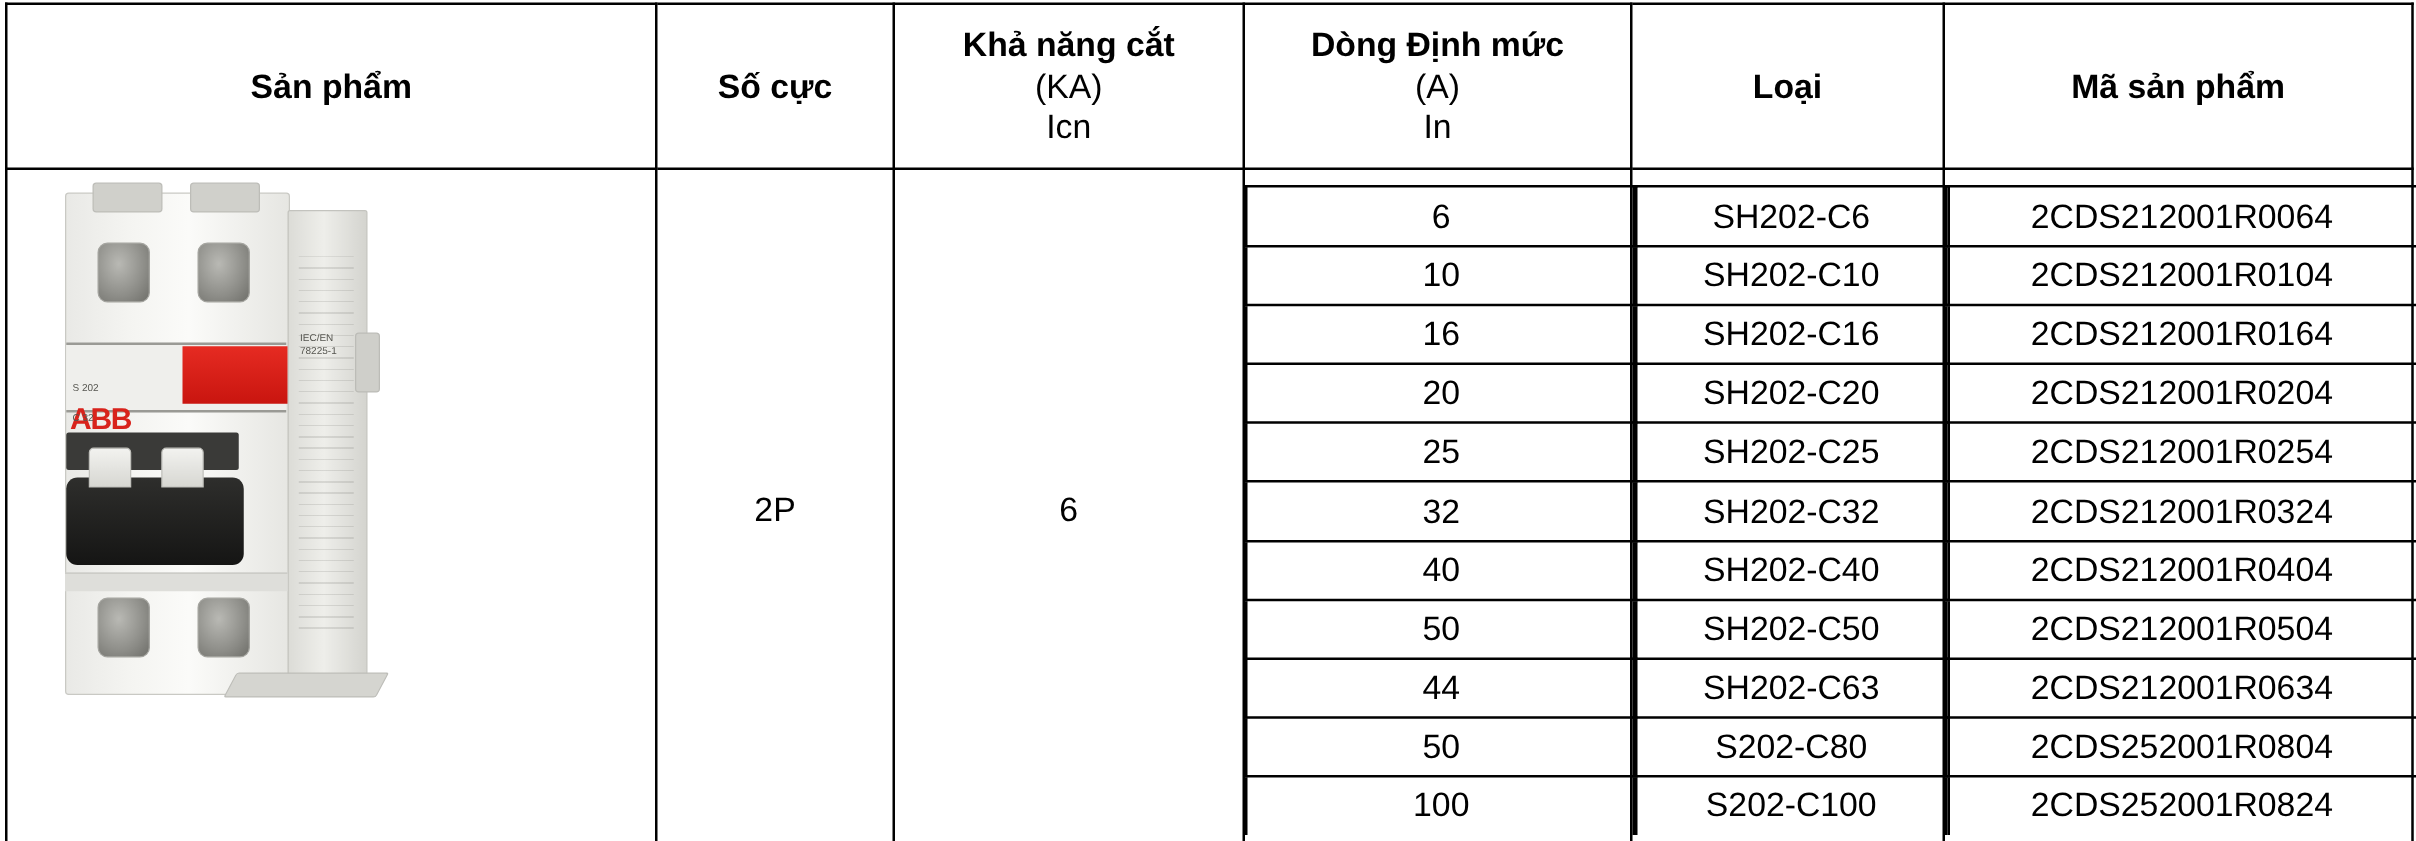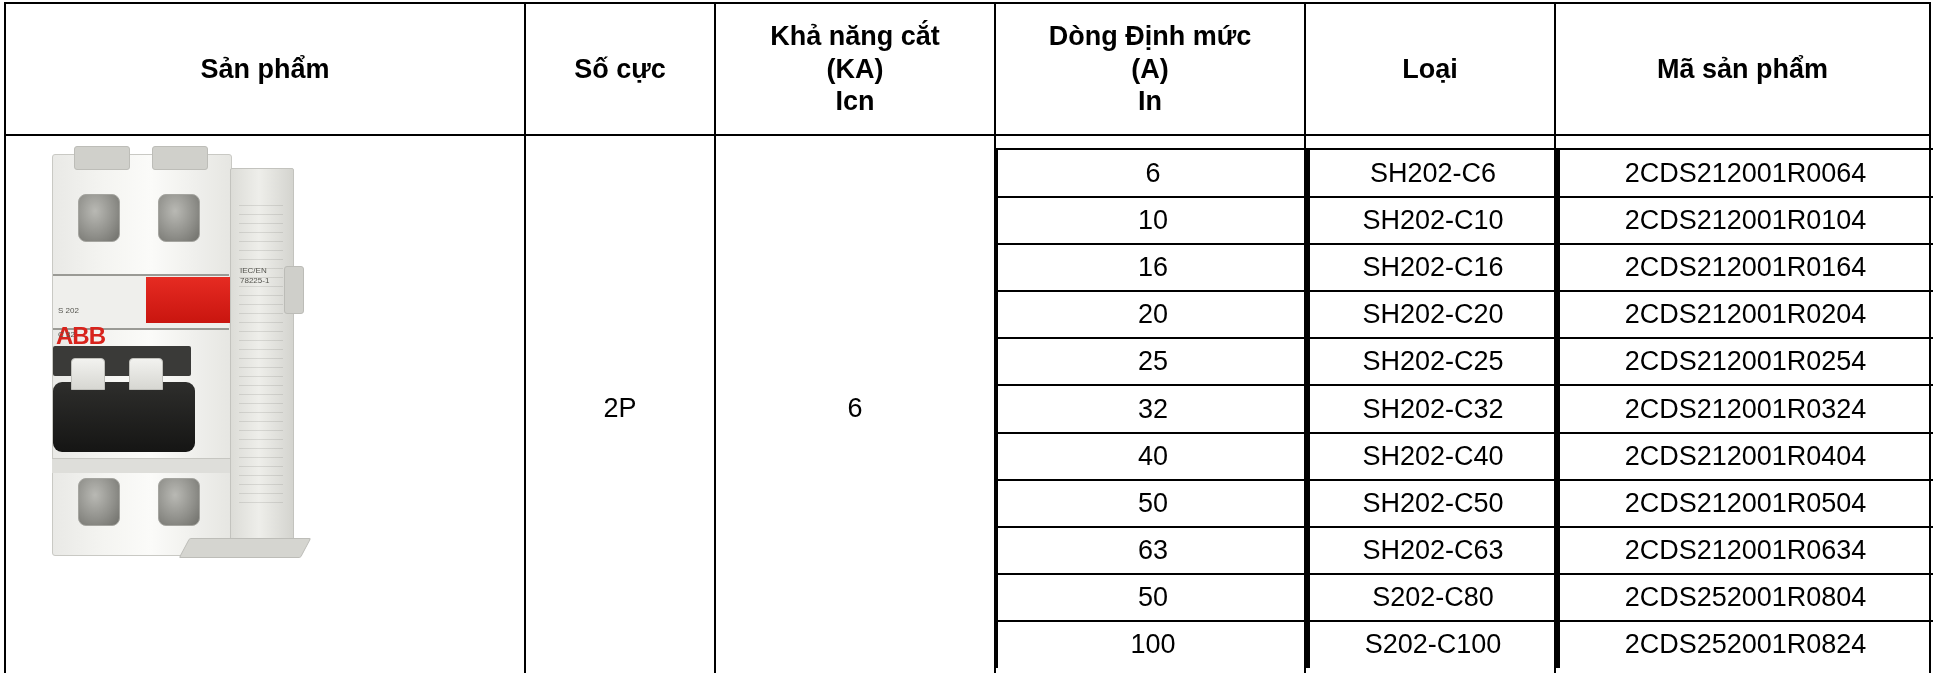--- a/index.html
+++ b/index.html
@@ -49,21 +49,21 @@
   }
 
   .col-product   { width: 520px; }
   .col-poles     { width: 190px; }
   .col-icn       { width: 280px; }
   .col-in        { width: 310px; }
   .col-type      { width: 250px; }
   .col-code      { width: 375px; }
 
   .hdr-two-line { display: block; }
-  .hdr-sub { display: block; font-weight: bold; }
+  .hdr-sub { display: block; font-weight: normal; }
 
   
   .cell-image {
     height: 544px;
     padding: 0;
     position: relative;
   }
   .cell-poles, .cell-icn {
     font-size: 29px;
     font-weight: normal;
@@ -345,21 +345,21 @@
               <tr>
                   <td class="sub-col-in">32</td>
                 </tr>
               <tr>
                   <td class="sub-col-in">40</td>
                 </tr>
               <tr>
                   <td class="sub-col-in">50</td>
                 </tr>
               <tr>
-                  <td class="sub-col-in">63</td>
+                  <td class="sub-col-in">44</td>
                 </tr>
               <tr>
                   <td class="sub-col-in">50</td>
                 </tr>
               <tr>
                   <td class="sub-col-in">100</td>
                 </tr>
             </tbody>
           </table>
         </td>

